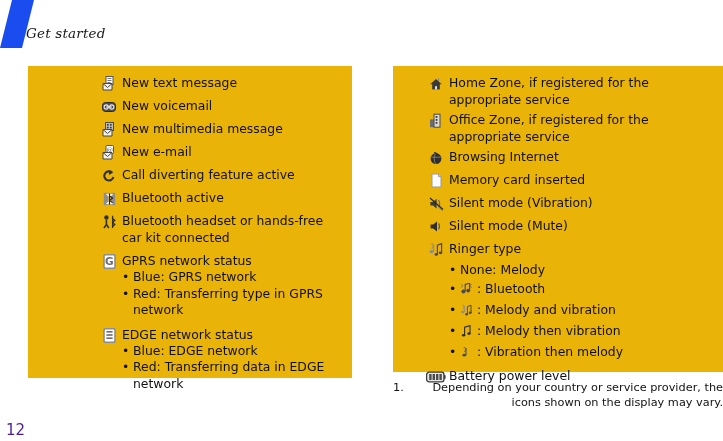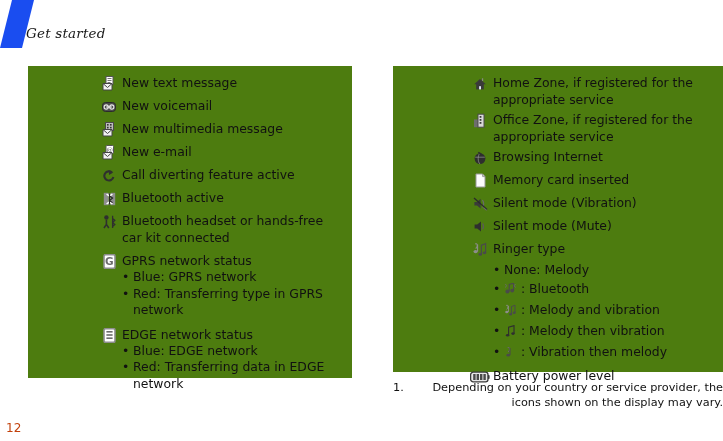--- a/index.html
+++ b/index.html
@@ -41,21 +41,21 @@
     font-style: italic;
     font-size: 13.5px;
     color: #1a1a1a;
     letter-spacing: .2px;
     white-space: nowrap;
   }
 
   
   .panel {
     position: absolute;
-    background: #4d7c0f;
+    background: #eab308;
   }
   #panel-left {
     left: 28px;
     top: 66px;
     width: 324px;
     height: 312px;
   }
   #panel-right {
     left: 393px;
     top: 66px;
@@ -84,21 +84,21 @@
     justify-content: center;
     margin-top: 1px;
   }
   .row .label {
     font-size: 12.4px;
     line-height: 17px;
     color: #111111;
     padding-top: 2px;
   }
   #panel-left .rows { padding-left: 68px; padding-right: 8px; }
-  #panel-right .rows { padding-left: 74px; padding-right: 10px; }
+  #panel-right .rows { padding-left: 30px; padding-right: 10px; }
   #panel-left .row .label { max-width: 238px; }
   #panel-right .row .label { max-width: 242px; }
 
   .sublist {
     margin: 0;
     padding: 0;
     list-style: none;
   }
   .sublist li {
     font-size: 12.4px;
@@ -138,22 +138,22 @@
     display: block;
     margin-left: 14px;
     text-align: right;
   }
 
   
   #page-number {
     position: absolute;
     left: 6px;
     top: 421px;
-    font-size: 12px;
-    color: #c2410c;
+    font-size: 15px;
+    color: #4c1d95;
   }
 
   
   .ic { display: block; }
 </style>
 </head>
 <body>
 
 <div id="header-band">
   <div class="slash"></div>

